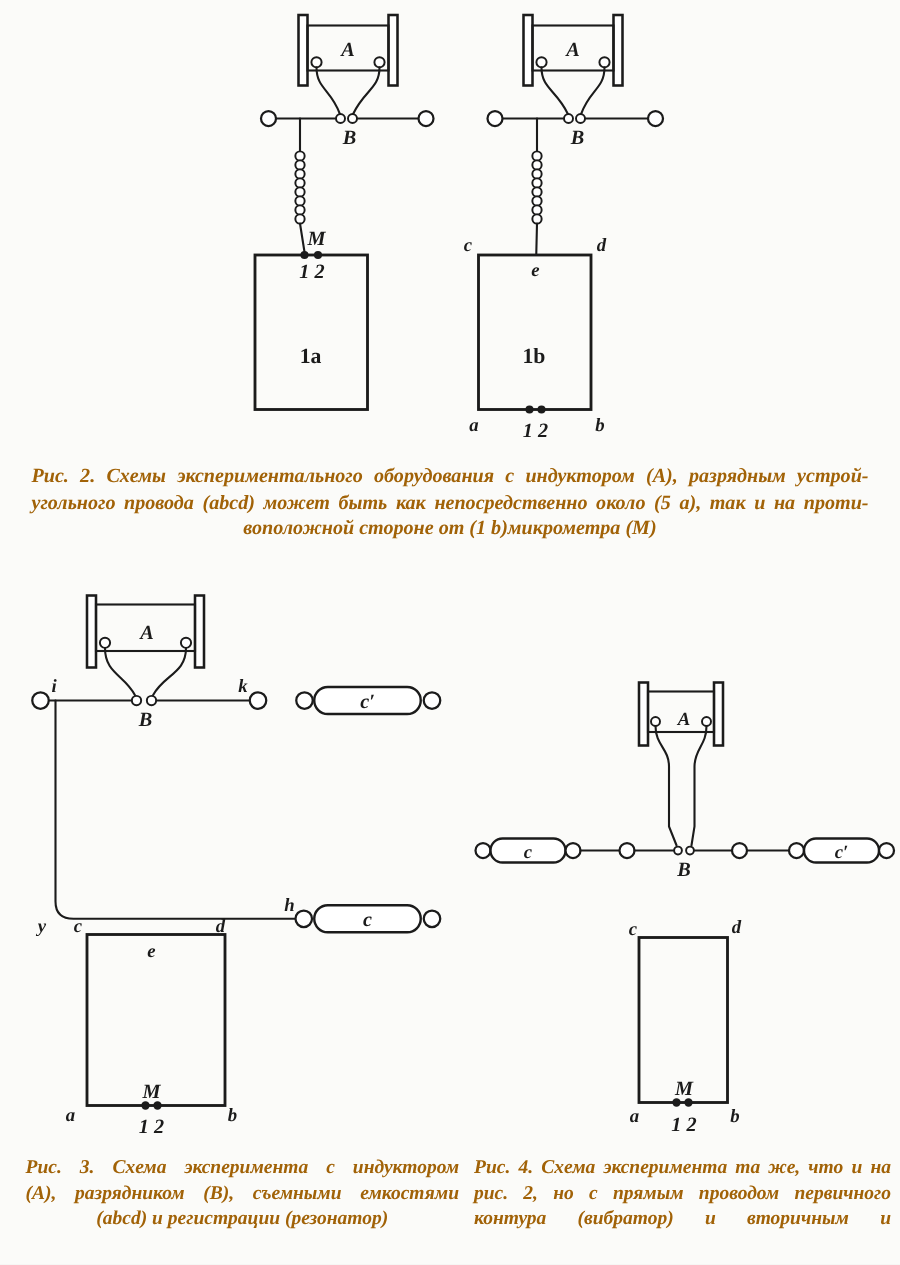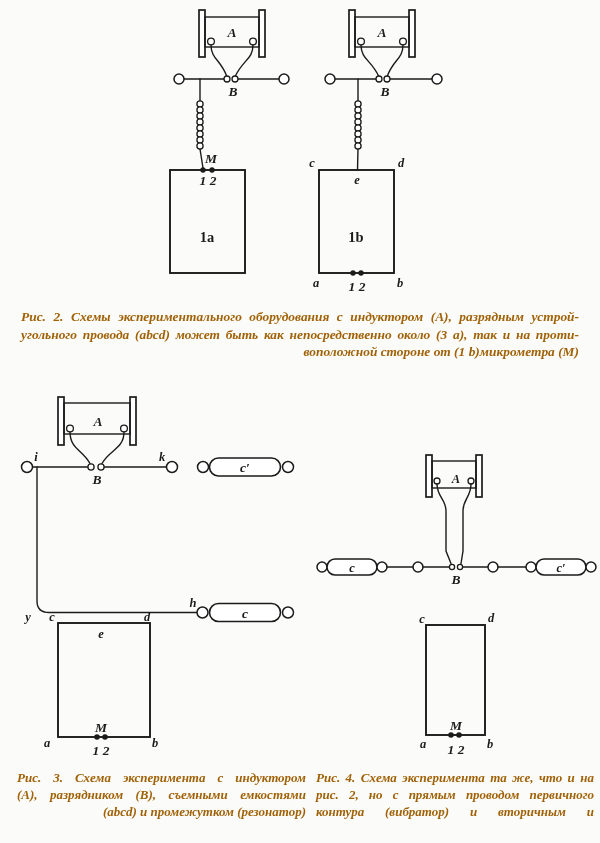--- a/index.html
+++ b/index.html
@@ -18,21 +18,21 @@
   .lbl{font-family:"Liberation Serif",serif;font-style:italic;font-weight:700;
        font-size:13.5px;fill:#1b1b1b;text-anchor:middle;}
   .sm{font-size:12.5px;}
   .tag{font-family:"Liberation Serif",serif;font-weight:700;font-size:14.5px;
        fill:#1b1b1b;text-anchor:middle;font-style:normal;}
   .caption{position:absolute;font-style:italic;font-weight:700;color:#a16207;}
   .cap2{left:21px;top:308px;width:558px;font-size:13.4px;line-height:17.6px;}
   .cap3{left:17px;top:770px;width:289px;font-size:13px;line-height:16.9px;font-style:italic;}
   .cap4{left:316px;top:770px;width:278px;font-size:13px;line-height:16.9px;font-family:Liberation Serif, serif;}
   .cap-line.just{text-align:justify;text-align-last:justify;}
-  .cap-line.center{text-align:right;}
+  .cap-line.center{text-align:center;}
   .fig-prefix{font-weight:700;}
 </style>
 </head>
 <body>
 
 <div class="page">
 
 <svg width="600" height="843" viewBox="0 0 600 843">
 
   <g>
@@ -190,28 +190,28 @@
     <circle class="dot" cx="451" cy="735" r="2.8"></circle>
     <circle class="dot" cx="459" cy="735" r="2.8"></circle>
     <text class="lbl sm" x="423" y="748">a</text>
     <text class="lbl sm" x="490" y="748">b</text>
     <text class="lbl" x="456" y="754">1 2</text>
   </g>
 </svg>
 
 <div class="caption cap2">
   <div class="cap-line just"><span class="fig-prefix">Рис. 2.</span> <span>Схемы экспериментального оборудования с индуктором (А), разрядным устрой-</span></div>
-  <div class="cap-line just">угольного провода (abcd) может быть как непосредственно около (3 а), так и на проти-</div>
+  <div class="cap-line just">угольного провода (abcd) может быть как непосредственно около (5 а), так и на проти-</div>
   <div class="cap-line center">воположной стороне от (1 b)микрометра (М)</div>
 </div>
 
 <div class="caption cap3">
   <div class="cap-line just"><span class="fig-prefix">Рис. 3.</span> <span>Схема эксперимента с индуктором</span></div>
   <div class="cap-line just">(А), разрядником (В), съемными емкостями</div>
-  <div class="cap-line center">(abcd) и промежутком (резонатор)</div>
+  <div class="cap-line center">(abcd) и регистрации (резонатор)</div>
 </div>
 
 <div class="caption cap4">
   <div class="cap-line just"><span class="fig-prefix">Рис. 4.</span> <span>Схема эксперимента та же, что и на</span></div>
   <div class="cap-line just">рис. 2, но с прямым проводом первичного</div>
   <div class="cap-line just">контура (вибратор) и вторичным и</div>
 </div>
 
 </div>
 

